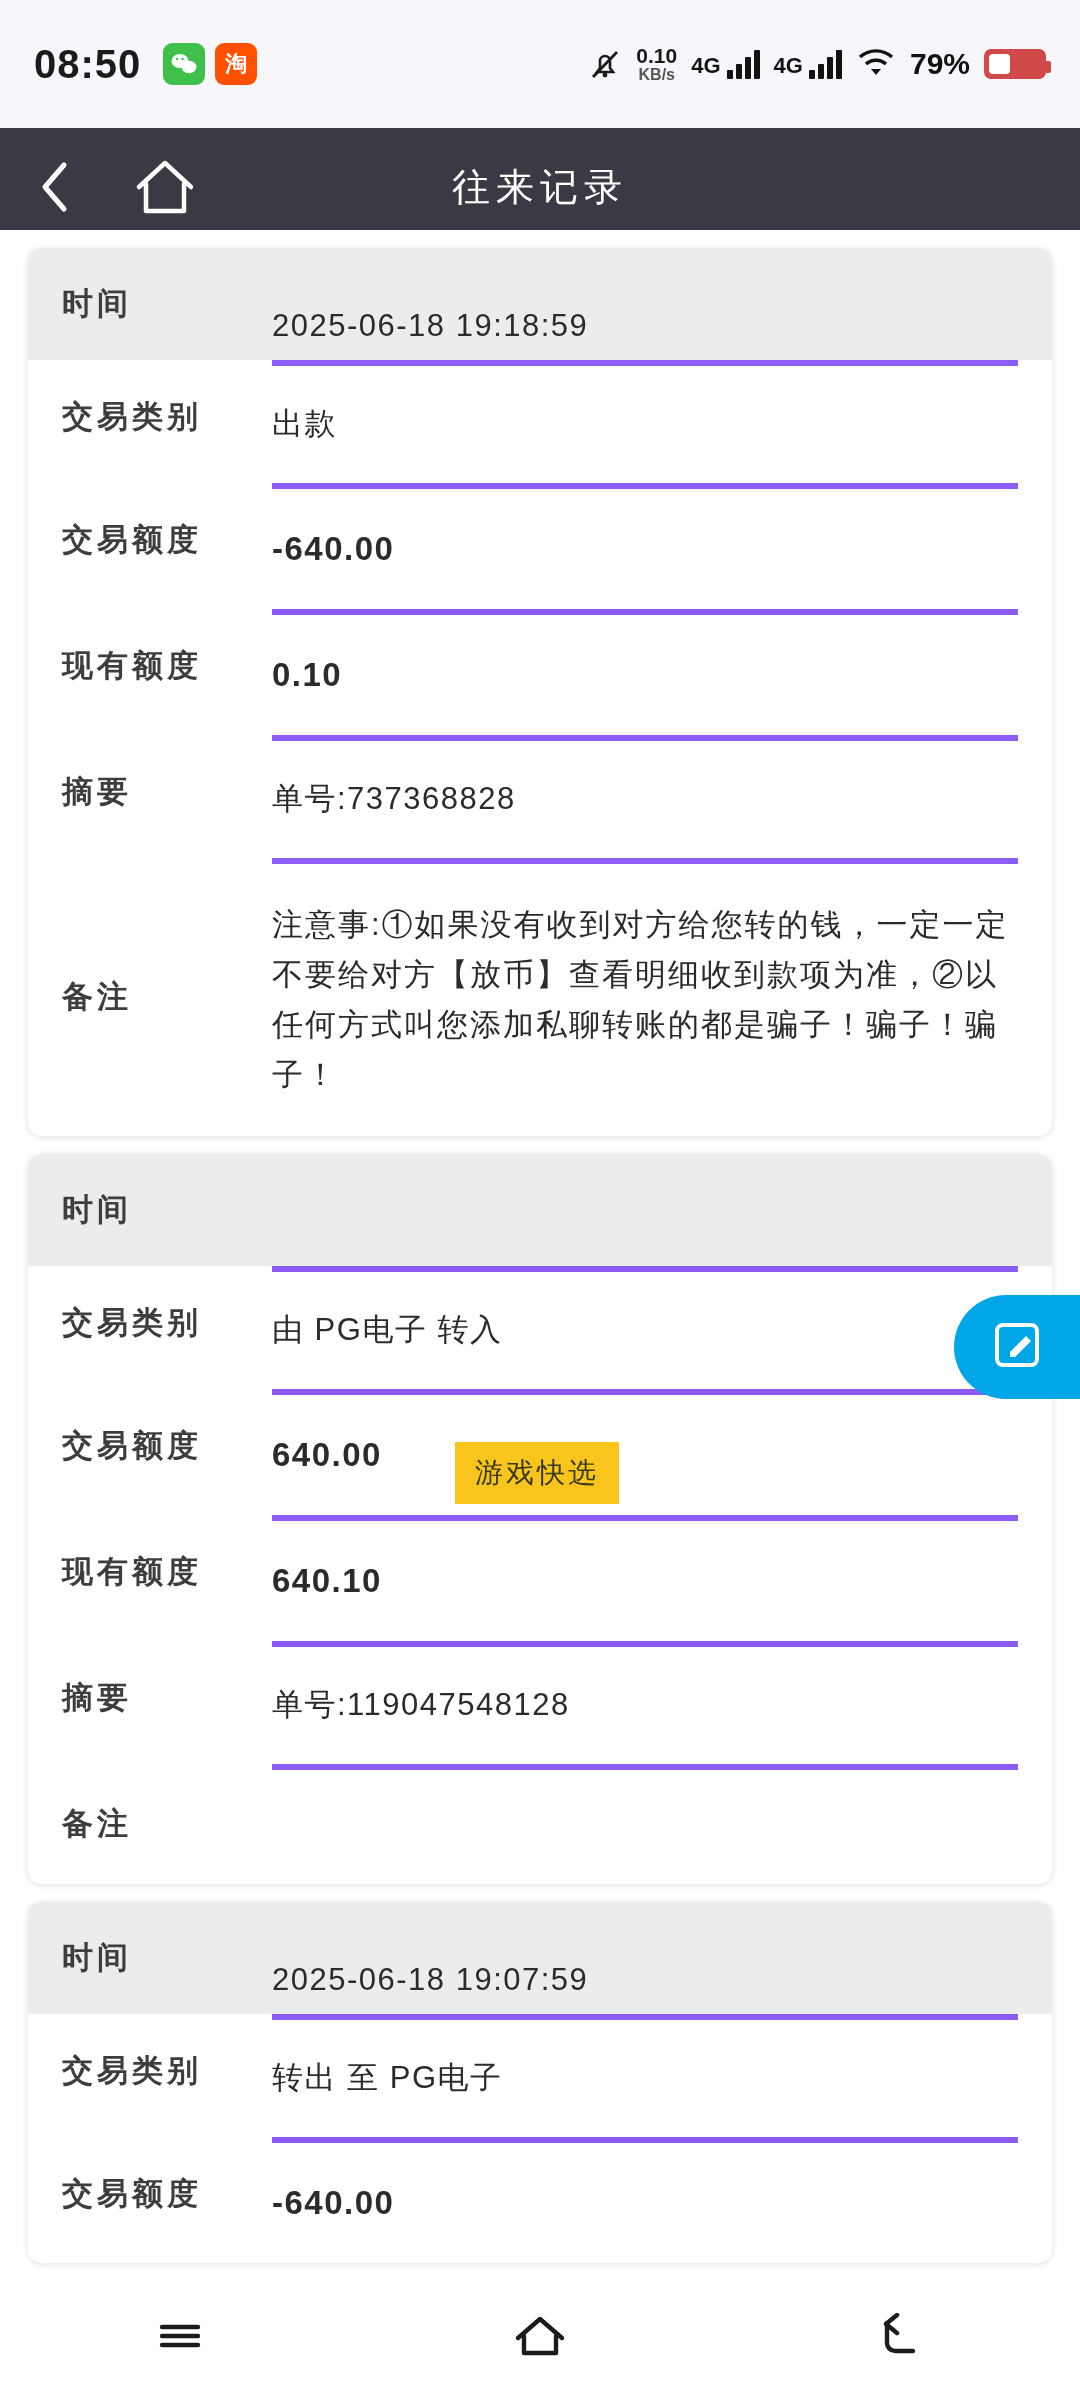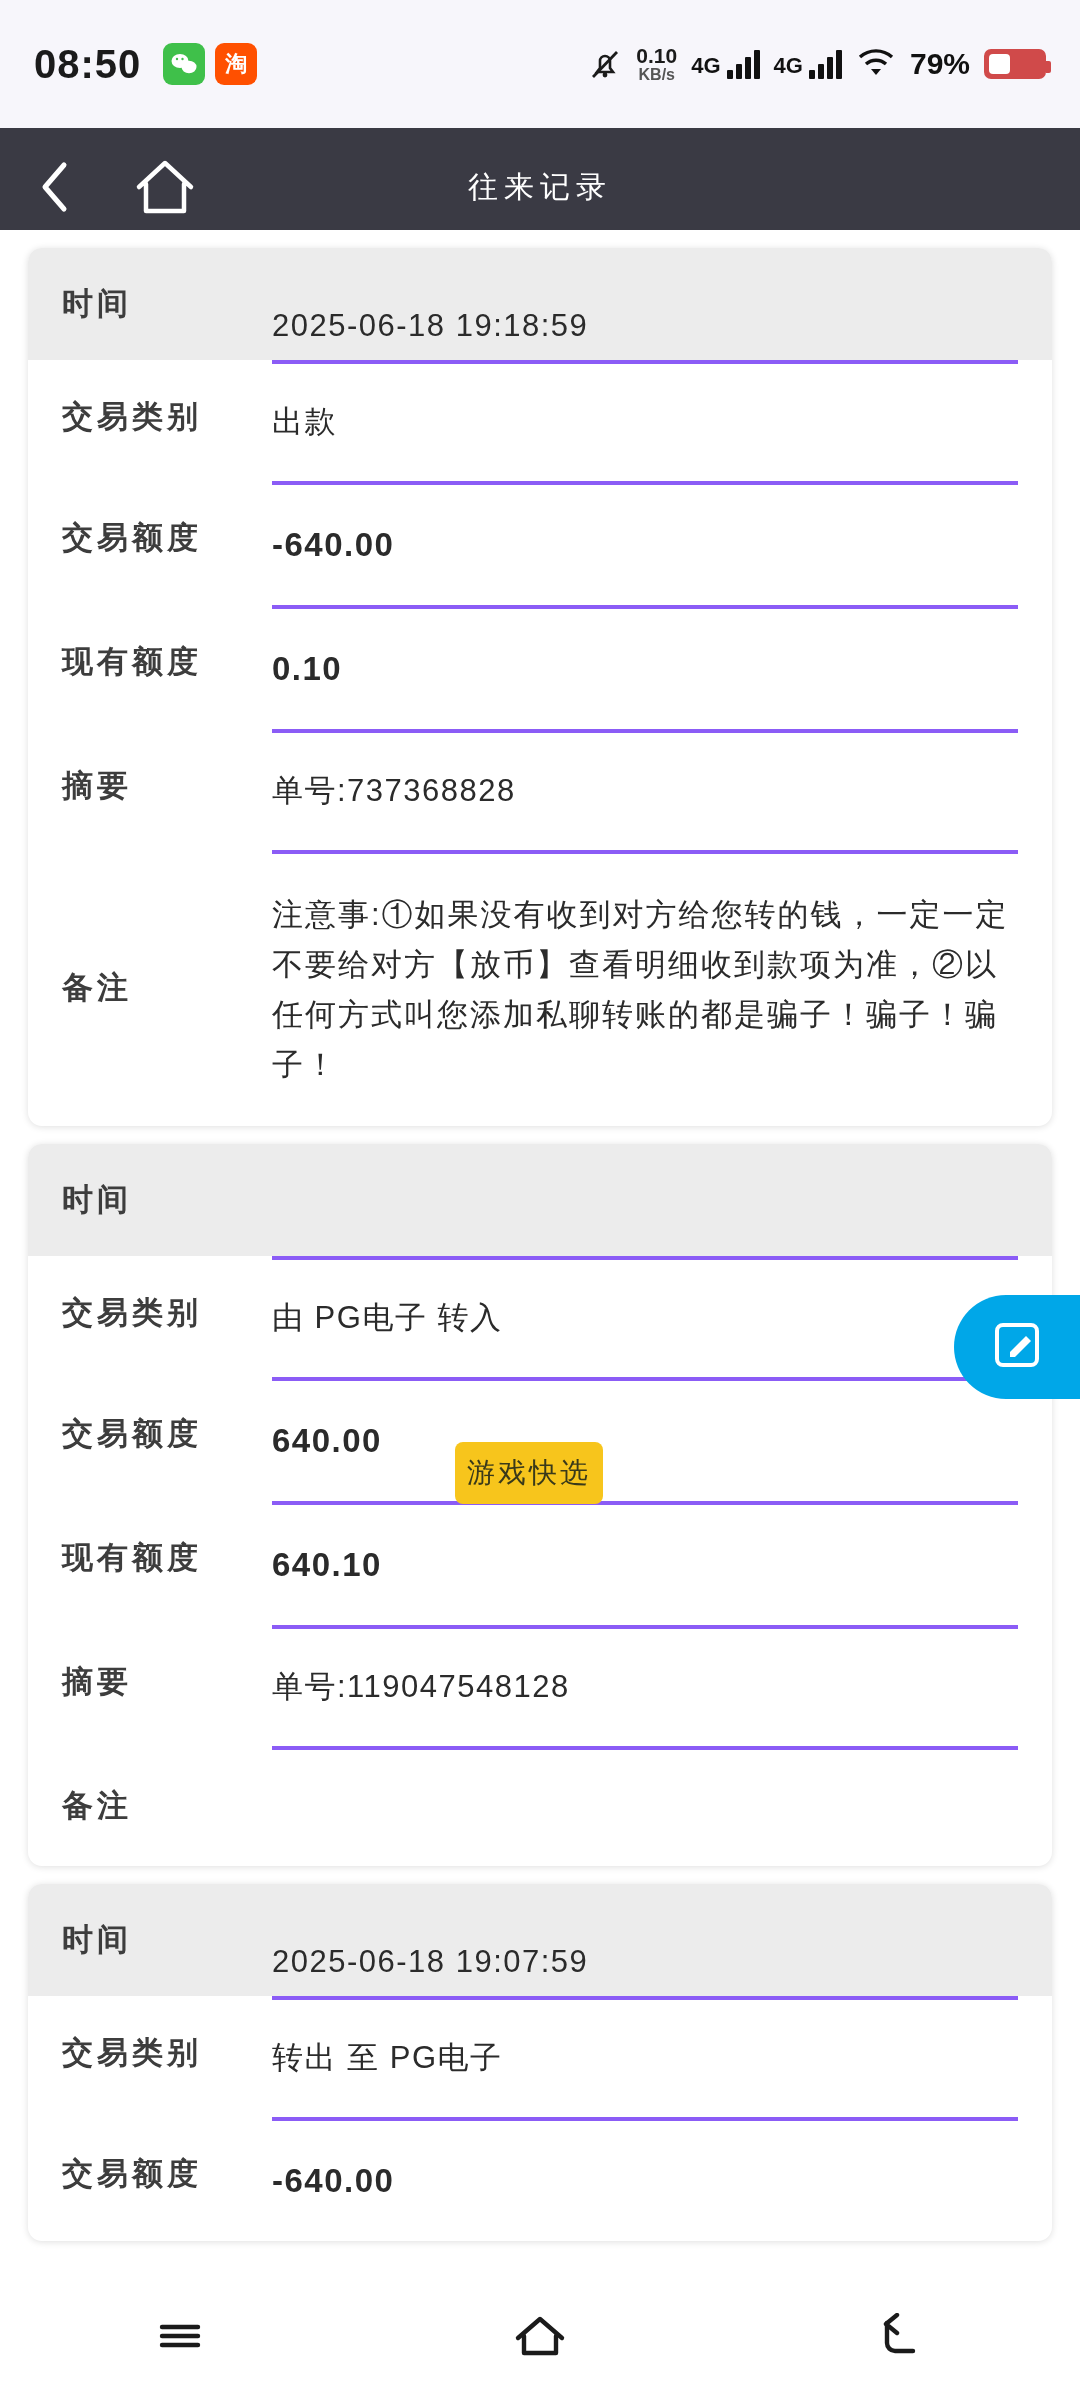--- a/index.html
+++ b/index.html
@@ -83,21 +83,21 @@
   }
   .appbar .back svg { stroke: #ffffff; }
   .appbar .home {
     width: 110px; height: 118px;
     display: flex; align-items: center; justify-content: center;
   }
   .appbar .title {
     position: absolute;
     left: 0; right: 0;
     text-align: center;
-    font-size: 30px;
+    font-size: 38px;
     color: #ffffff;
     letter-spacing: 6px;
     pointer-events: none;
   }
 
   
   .content {
     position: absolute;
     top: 230px; left: 0; right: 0; bottom: 0;
     background: #ffffff;
@@ -131,21 +131,21 @@
     font-weight: bold;
   }
   .row.head .label { padding-top: 0; padding-bottom: 0; }
   .row .value {
     flex: 1;
     font-size: 31px;
     color: #2b2b2b;
     letter-spacing: 1.5px;
     padding-top: 36px;
     padding-bottom: 36px;
-    border-top: 4px solid #8b5cf6;
+    border-top: 6px solid #8b5cf6;
     line-height: 1.45;
   }
   .row.head .value {
     border-top: none;
     padding-top: 0; padding-bottom: 0; margin-top: 45px;
   }
   .row.first .value { border-top: none; }
   .row .value.bold { font-weight: 700; font-size: 33px; }
   .row.remark { min-height: 120px; }
   .row.remark .label { align-self: center; padding-top: 0; padding-bottom: 0; }
@@ -165,22 +165,22 @@
     justify-content: center;
   }
   .chip {
     position: absolute;
     left: 455px;
     top: 1212px;
     background: #f7c51c;
     color: #3a3a1a;
     font-size: 28px;
     letter-spacing: 3px;
-    padding: 12px 12px;
-    border-radius: 8px;
+    padding: 12px 20px;
+    border-radius: 0;
   }
 
   
   .navbar {
     position: absolute;
     left: 0; right: 0; bottom: 0;
     height: 128px;
     background: #ffffff;
     display: flex;
     align-items: center;

